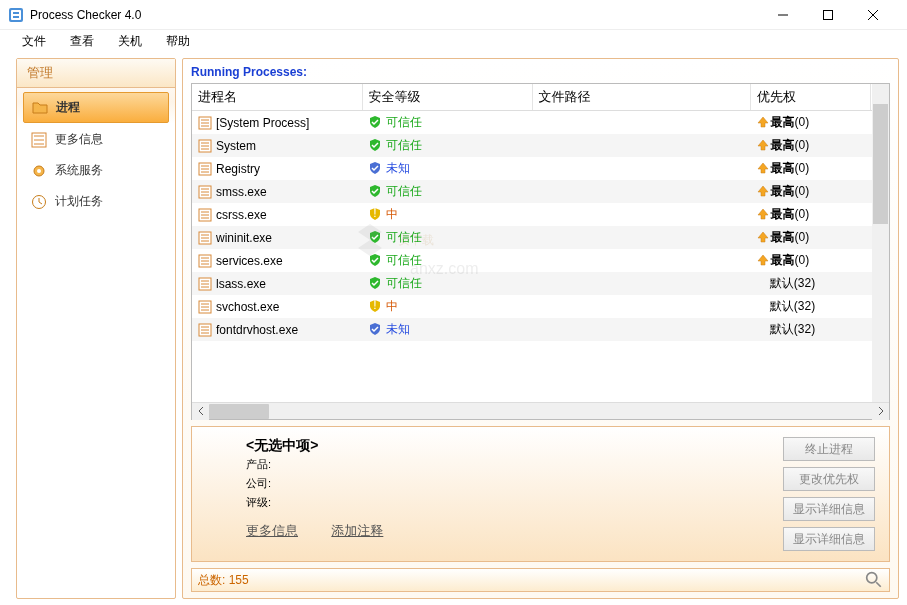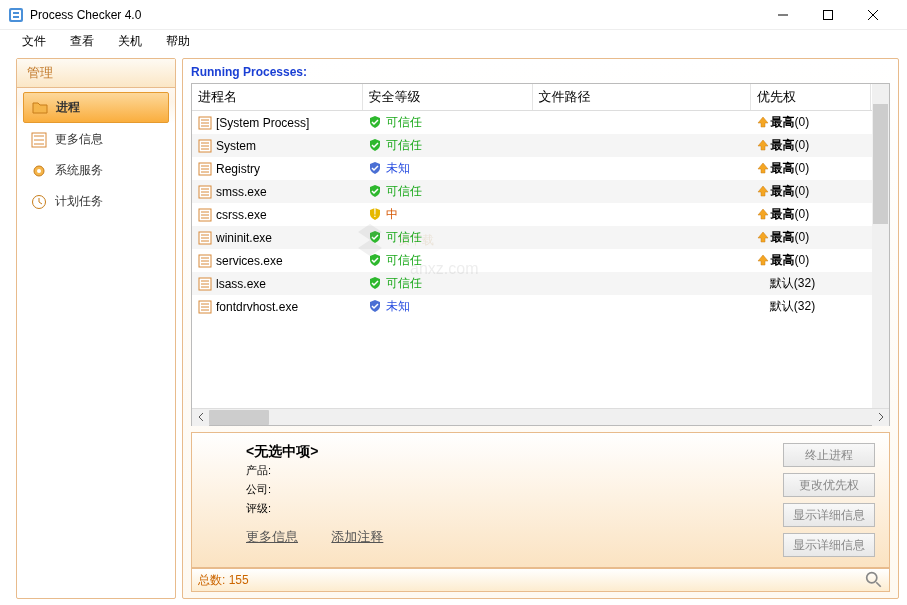--- a/index.html
+++ b/index.html
@@ -58,21 +58,21 @@
 
 .detail { margin-top: 6px; border: 1px solid #e8bb8c; background: linear-gradient(#fff, #fbe3c2); padding: 10px 14px; display: flex; gap: 20px; min-height: 120px; }
 .detail-left { flex: 1; }
 .detail-title { font-weight: bold; font-size: 14px; margin-bottom: 0; padding-left: 40px; }
 .detail-row { padding: 2px 0 2px 40px; font-size: 11px; }
 .detail-links { padding: 10px 0 0 40px; }
 .detail-link { text-decoration: underline; color: #555; margin-right: 30px; font-size: 13px; }
 .detail-right { display: flex; flex-direction: column; gap: 6px; justify-content: center; }
 .detail-btn { width: 92px; height: 24px; background: linear-gradient(#f8f8f8,#e8e8e8); border: 1px solid #bbb; color: #888; font-size: 12px; }
 
-.statusbar { border: 1px solid #e8bb8c; background: linear-gradient(#fff,#fdeccf); height: 24px; display: flex; align-items: center; padding: 0 6px; }
+.statusbar { margin-top: 6px; border: 1px solid #e8bb8c; background: linear-gradient(#fff,#fdeccf); height: 24px; display: flex; align-items: center; padding: 0 6px; }
 .status-text { color: #cc6600; flex: 1; }
 .status-icon { width: 18px; height: 18px; }
 
 .watermark { position: absolute; top: 220px; left: 350px; opacity: 0.12; pointer-events: none; font-size: 26px; color: #a16207; display: flex; align-items: center; gap: 8px; }
 .watermark-sub { position: absolute; top: 260px; left: 410px; opacity: 0.10; pointer-events: none; font-size: 16px; color: #555; }
 </style>
 </head>
 <body>
 
 <div class="titlebar">
@@ -287,20 +287,35 @@
                 <td><svg class="proc-icon" viewBox="0 0 14 14">
                     <rect x="1" y="1" width="12" height="12"></rect>
                     <line class="lines" x1="3" y1="4" x2="11" y2="4"></line>
                     <line class="lines" x1="3" y1="7" x2="11" y2="7"></line>
                     <line class="lines" x1="3" y1="10" x2="11" y2="10"></line>
                   </svg>lsass.exe</td>
                 <td class="sec-trusted"><svg class="shield" viewBox="0 0 14 14">
                     <path d="M7 1 L12 3 V7 C12 10 9 12 7 13 C5 12 2 10 2 7 V3 Z" fill="#2eb82e"></path>
                     <path d="M4 7 L6 9 L10 5" fill="none" stroke="#fff" stroke-width="1.5"></path>
                   </svg>可信任</td>
+                <td></td>
+                <td>&nbsp;&nbsp;&nbsp;&nbsp;默认(32)</td>
+                <td></td>
+              </tr>
+              <tr>
+                <td><svg class="proc-icon" viewBox="0 0 14 14">
+                    <rect x="1" y="1" width="12" height="12"></rect>
+                    <line class="lines" x1="3" y1="4" x2="11" y2="4"></line>
+                    <line class="lines" x1="3" y1="7" x2="11" y2="7"></line>
+                    <line class="lines" x1="3" y1="10" x2="11" y2="10"></line>
+                  </svg>svchost.exe</td>
+                <td class="sec-medium"><svg class="shield" viewBox="0 0 14 14">
+                    <path d="M7 1 L12 3 V7 C12 10 9 12 7 13 C5 12 2 10 2 7 V3 Z" fill="#e6b800"></path>
+                    <text x="7" y="10" text-anchor="middle" fill="#fff" font-size="9">!</text>
+                  </svg>中</td>
                 <td></td>
                 <td>&nbsp;&nbsp;&nbsp;&nbsp;默认(32)</td>
                 <td></td>
               </tr>
               <tr>
                 <td><svg class="proc-icon" viewBox="0 0 14 14">
                     <rect x="1" y="1" width="12" height="12"></rect>
                     <line class="lines" x1="3" y1="4" x2="11" y2="4"></line>
                     <line class="lines" x1="3" y1="7" x2="11" y2="7"></line>
                     <line class="lines" x1="3" y1="10" x2="11" y2="10"></line>

